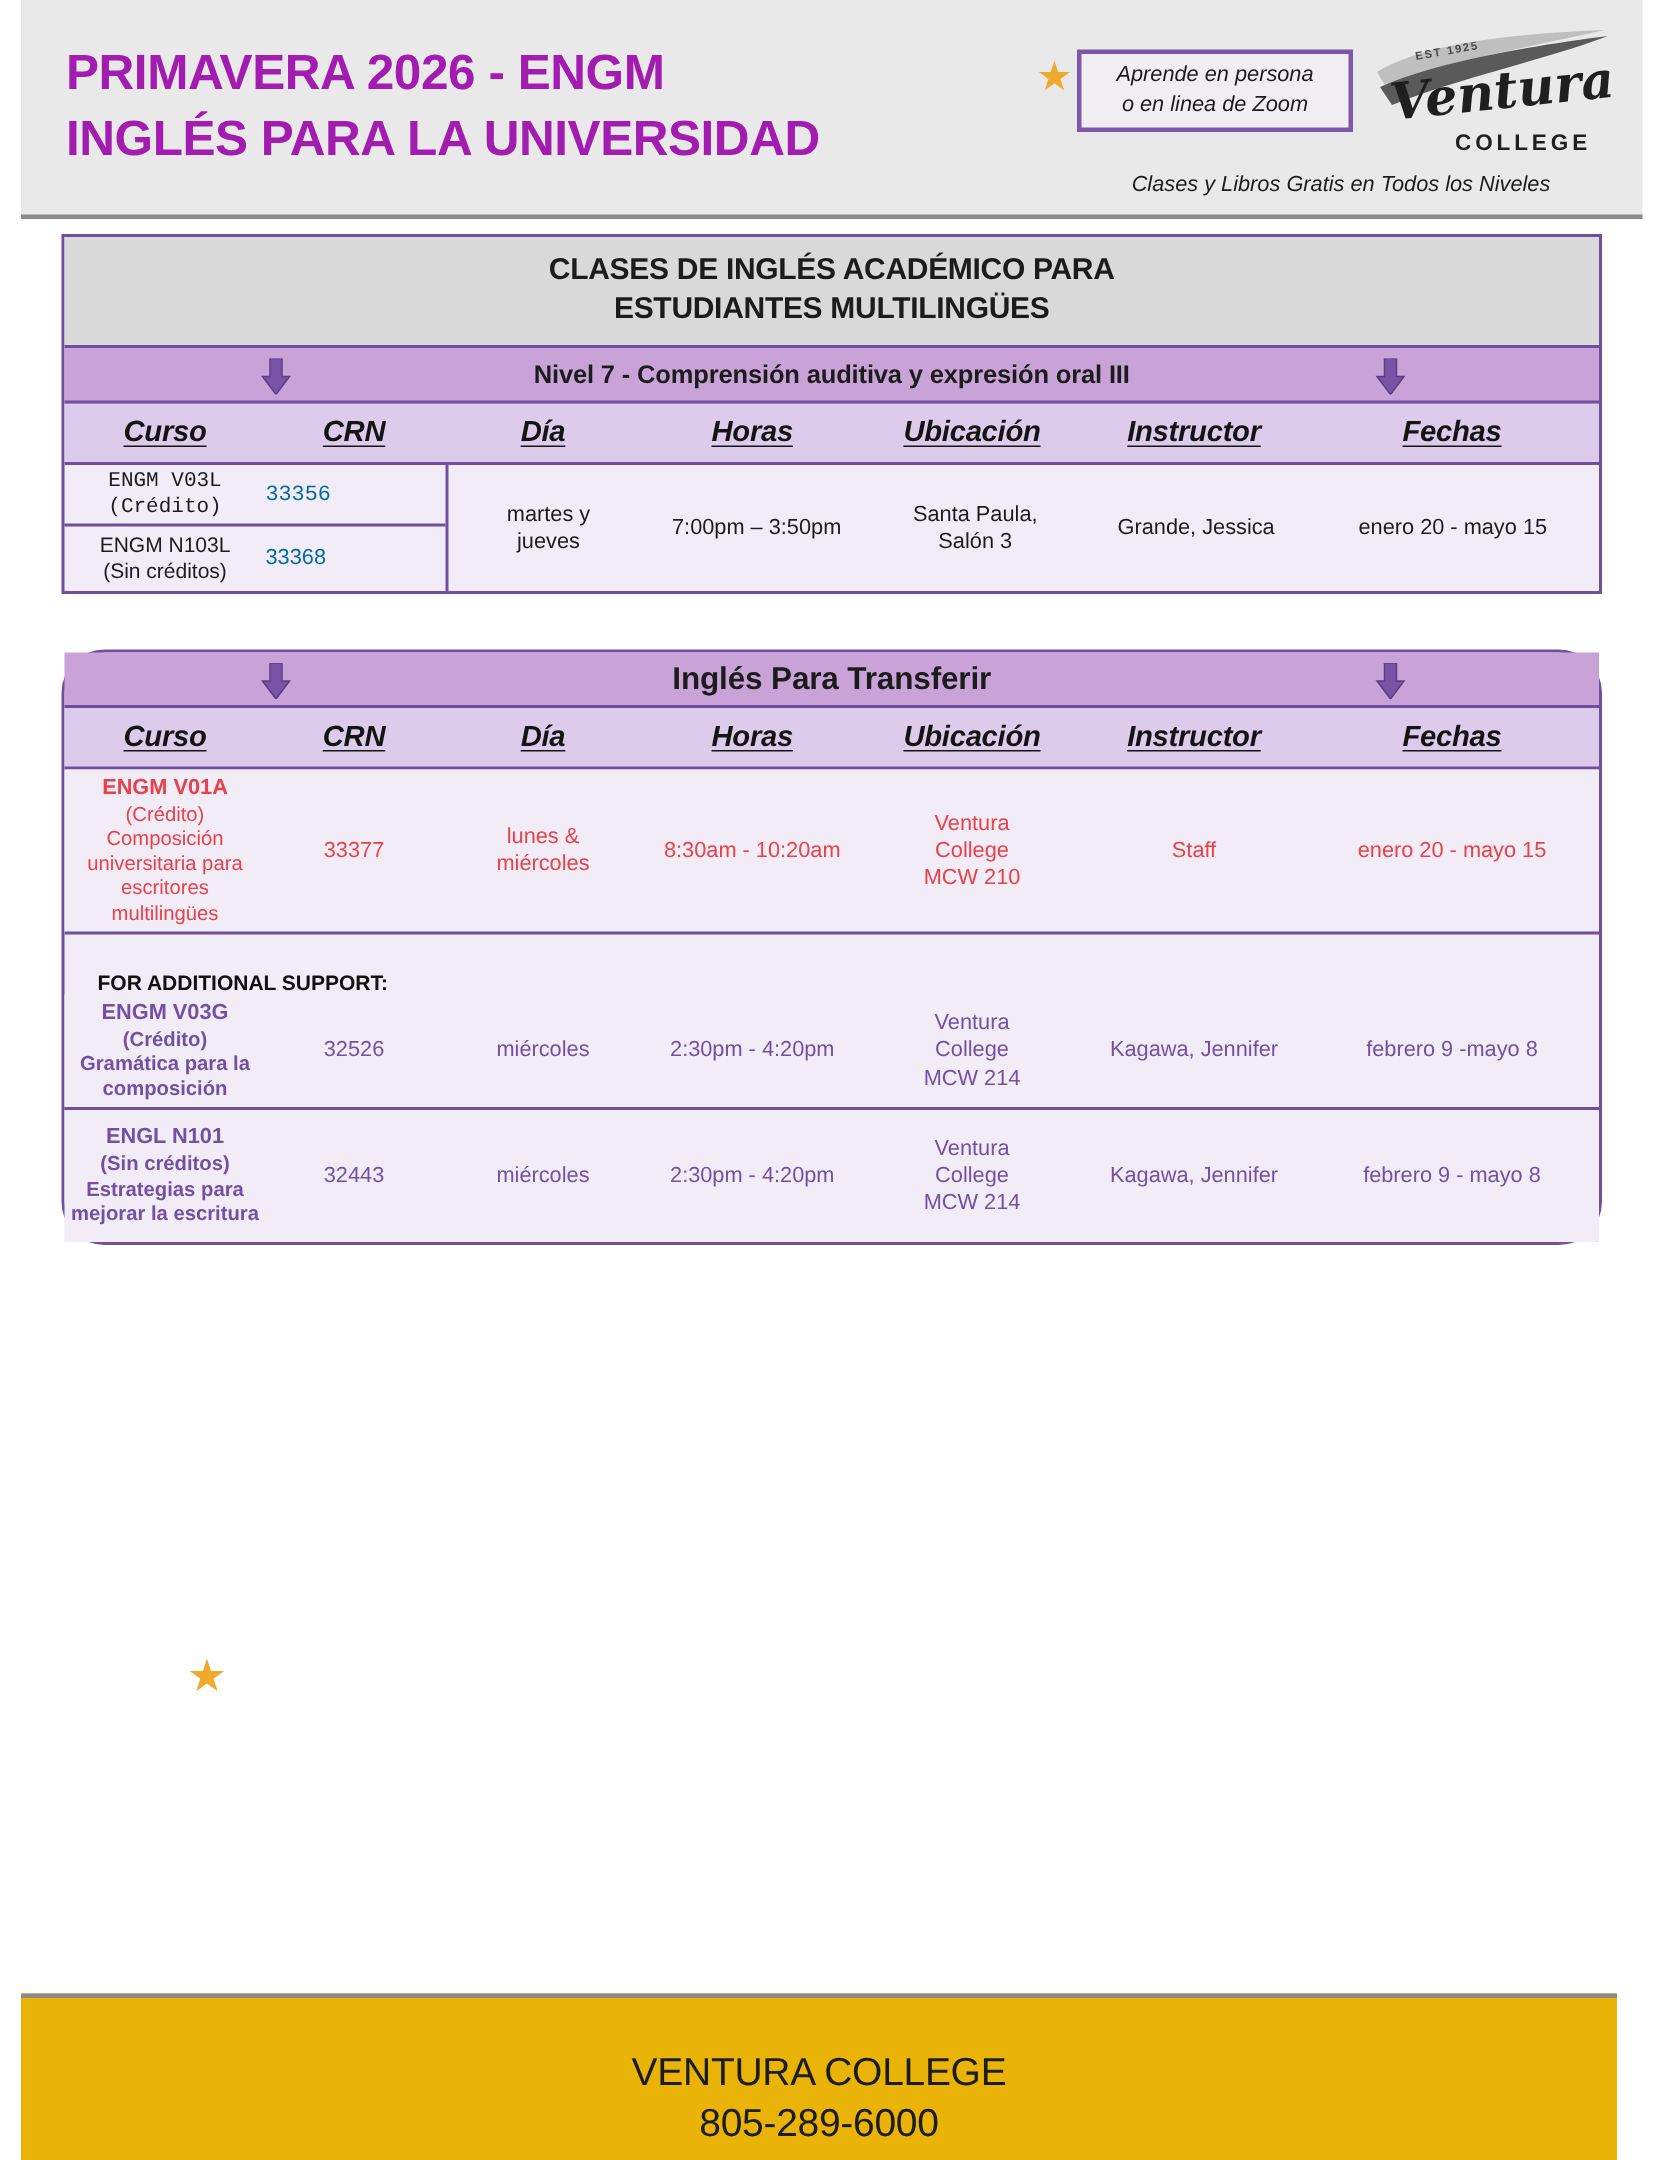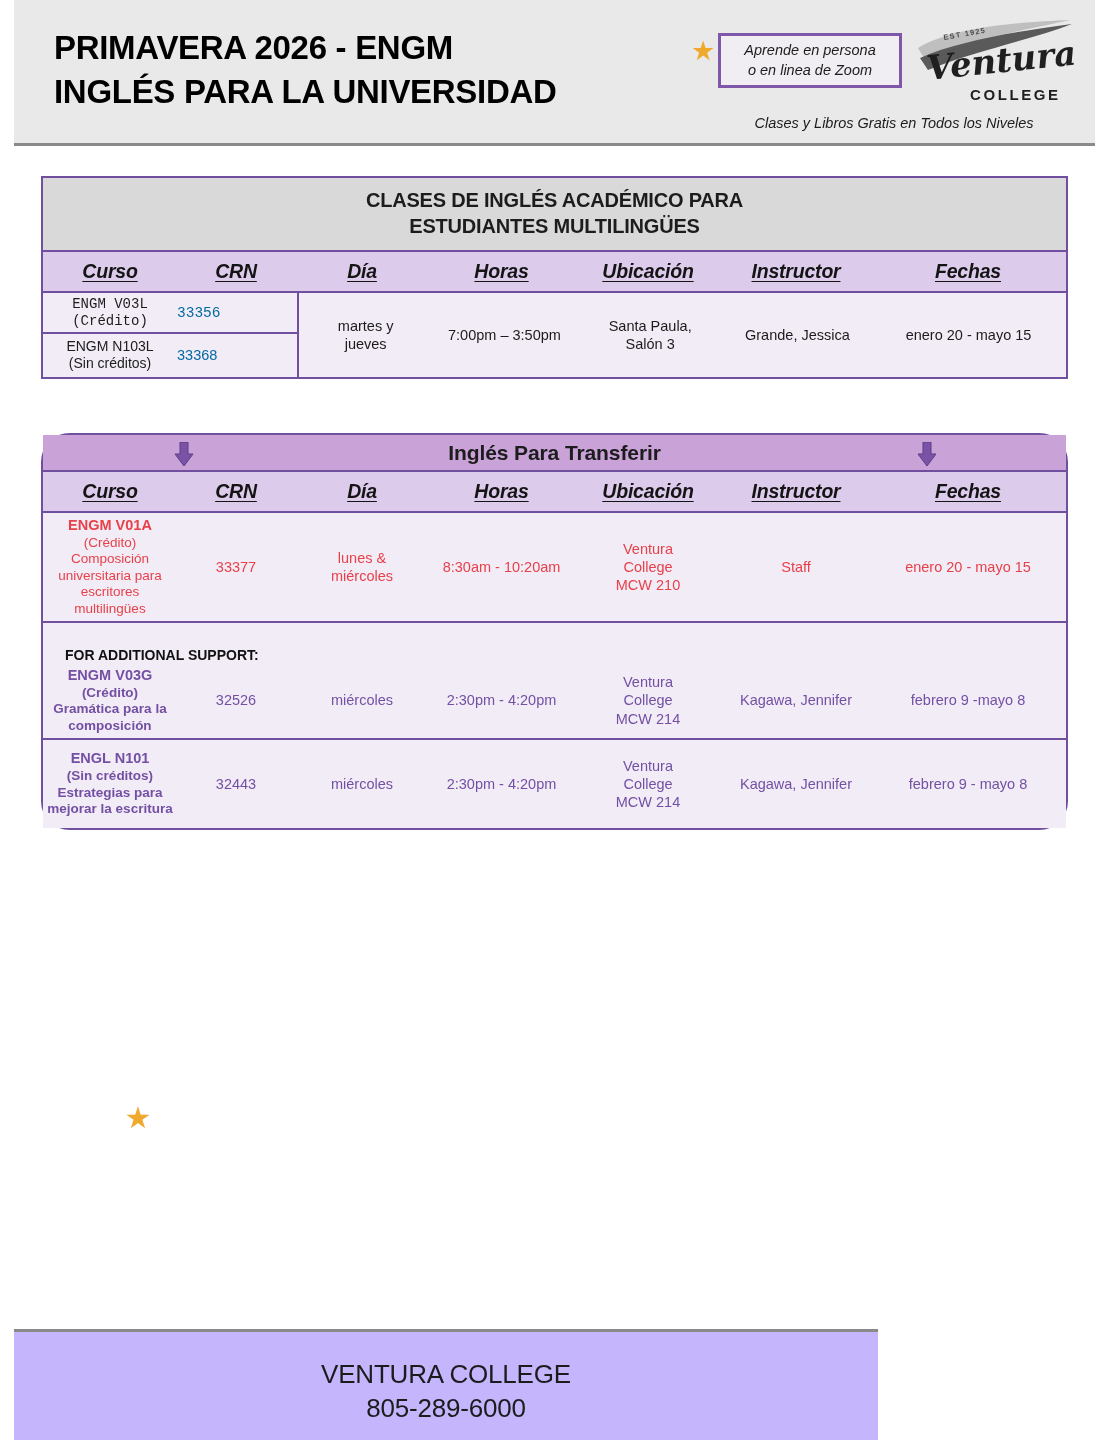--- a/index.html
+++ b/index.html
@@ -29,24 +29,23 @@
     background: #e9e9e9;
     border-bottom: 3px solid #8a8a8a;
   }
 
   .header-title {
     position: absolute;
     left: 30px;
     top: 26px;
     font-size: 33px;
     font-weight: bold;
-    color: #000000;
+    color: #a21caf;
     line-height: 1.32;
     letter-spacing: -0.3px;
-    margin-left: 10px;
   }
   .header-title .line { display: block; white-space: nowrap; }
 
   .zoom-star {
     position: absolute;
     left: 676px;
     top: 38px;
     width: 26px;
     height: 26px;
     color: #efa92c;
@@ -250,26 +249,26 @@
     line-height: 28px;
     color: #efa92c;
     text-align: center;
   }
 
   
   .footer {
     position: absolute;
     left: 14px;
     top: 1329px;
-    width: 864px;
+    width: 1064px;
     height: 111px;
-    background: #c4b5fd;
+    background: #eab308;
     border-top: 3px solid #8a8a8a;
     display: flex;
-    align-items: flex-start;
+    align-items: center;
     justify-content: center;
     padding-top: 26px;
   }
   .footer-text {
     text-align: center;
     font-size: 26px;
     color: #1c1c1c;
     line-height: 1.3;
     letter-spacing: -0.2px;
   }
@@ -307,27 +306,40 @@
 
         <text x="14" y="62" font-family="'DejaVu Serif', serif" font-size="34" font-style="italic" font-weight="bold" fill="#1f1f1f" transform="rotate(-6 14 62)">Ventura</text>
 
         <text x="56" y="82" font-family="'Liberation Sans', sans-serif" font-size="15" font-weight="bold" fill="#1f1f1f" letter-spacing="2.6">COLLEGE</text>
       </svg>
     </div>
 
     <div class="tagline">Clases y Libros Gratis en Todos los Niveles</div>
   </div>
 
-  <div class="tbl" style="top:176px;">
+  <div class="tbl" style="top:156px;">
 
     <div class="tbl-section-title">
       <span>CLASES DE INGLÉS ACADÉMICO PARA</span><br>
       <span>ESTUDIANTES MULTILINGÜES</span>
     </div>
 
+    <div class="tbl-band">
+      <span class="band-arrow left">
+        <svg viewBox="0 0 22 24">
+            <path d="M7 0 h8 v12 h5 L11 24 L2 12 h5 Z" fill="#7b53a6" stroke="#5d3d85" stroke-width="1"></path>
+          </svg>
+      </span>
+      <span class="tbl-band-text">Nivel 7 - Comprensión auditiva y expresión oral III</span>
+      <span class="band-arrow right">
+        <svg viewBox="0 0 22 24">
+            <path d="M7 0 h8 v12 h5 L11 24 L2 12 h5 Z" fill="#7b53a6" stroke="#5d3d85" stroke-width="1"></path>
+          </svg>
+      </span>
+    </div>
 
     <div class="colhead">
       <div class="cell c-curso">Curso</div>
       <div class="cell c-crn">CRN</div>
       <div class="cell c-dia">Día</div>
       <div class="cell c-horas">Horas</div>
       <div class="cell c-ubic">Ubicación</div>
       <div class="cell c-inst">Instructor</div>
       <div class="cell c-fech">Fechas </div>
     </div>

